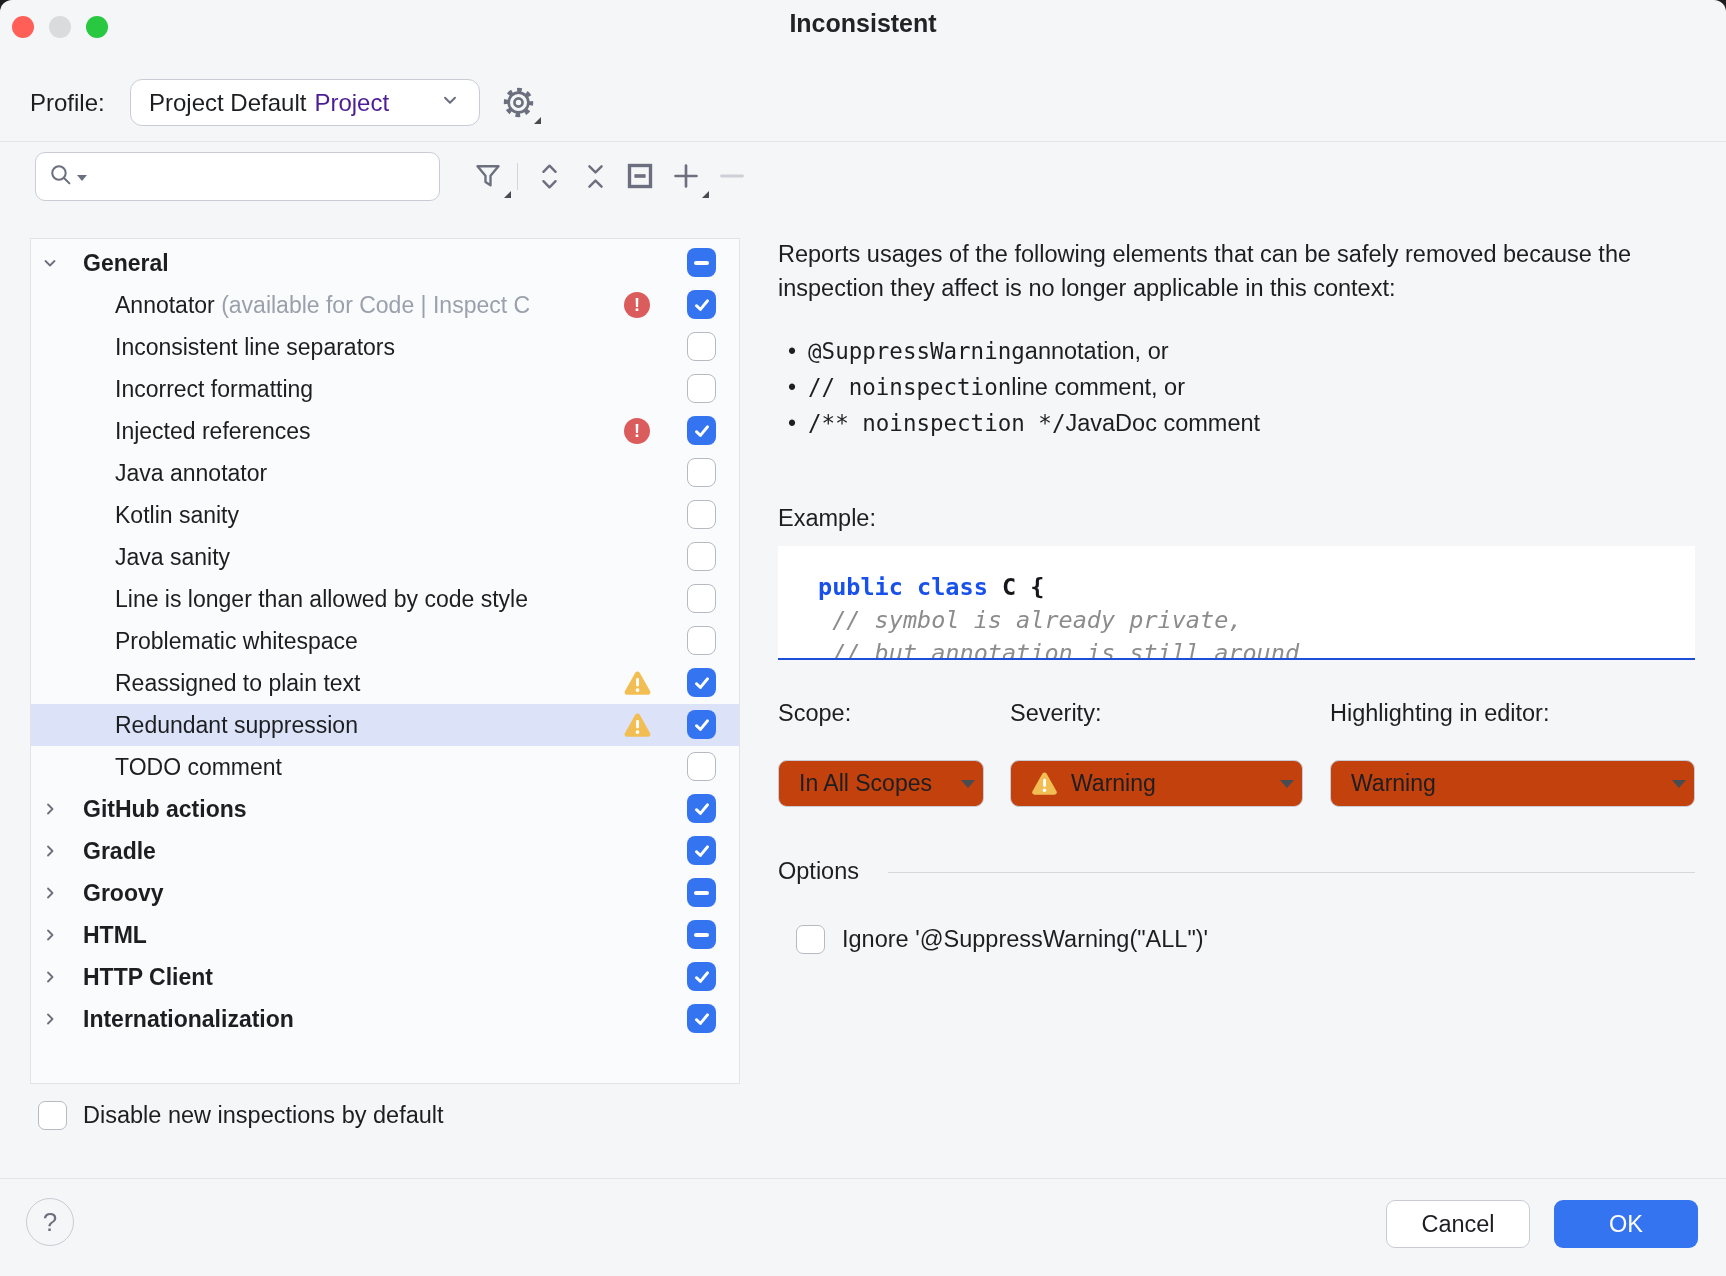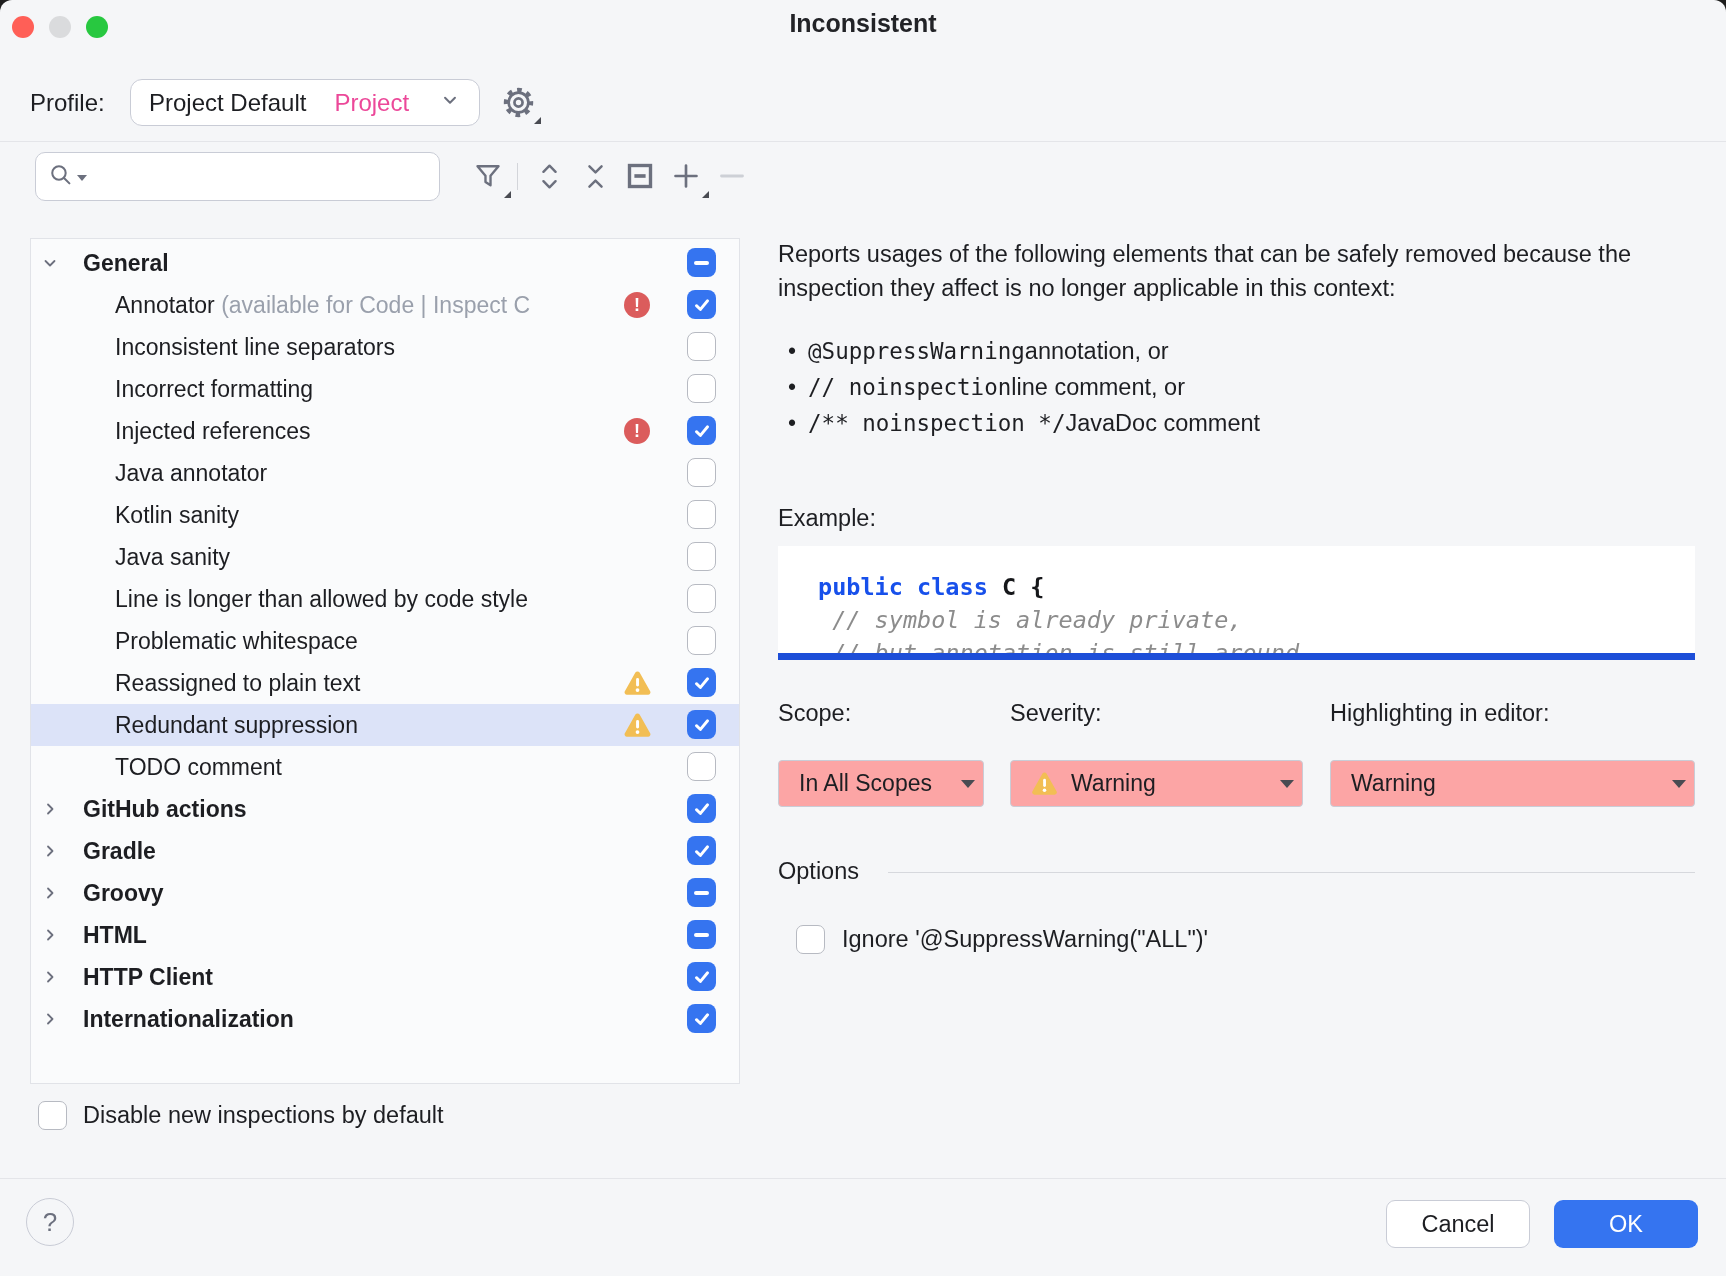--- a/index.html
+++ b/index.html
@@ -16,21 +16,21 @@
   .dot.green{left:86px;background:#28c840;}
   .title{position:absolute;top:9px;left:0;width:100%;text-align:center;
     font-size:25px;font-weight:700;color:#222327;}
   
   .profile-label{position:absolute;left:30px;top:89px;font-size:24px;}
   .combo{
     position:absolute;left:130px;top:79px;width:350px;height:47px;
     background:#fff;border:1px solid #c9ccd6;border-radius:12px;
     display:flex;align-items:center;padding:0 18px;font-size:24px;
   }
-  .combo .secondary{color:#ec4899;margin-left:28px;}
+  .combo .secondary{color:#4c1d95;margin-left:8px;}
   .combo .chev{margin-left:auto;}
   .iconbtn{position:absolute;display:flex;align-items:center;justify-content:center;}
   .corner{position:absolute;right:-5px;bottom:-2px;width:0;height:0;
     border-left:7px solid transparent;border-bottom:7px solid #494b52;}
   .divider{position:absolute;left:0;width:1726px;height:1px;background:#e4e5e9;}
   
   .search{
     position:absolute;left:35px;top:152px;width:405px;height:49px;
     background:#fff;border:1px solid #c9ccd6;border-radius:10px;
     display:flex;align-items:center;padding:0 13px;
@@ -61,28 +61,28 @@
   .cb .bar{width:15px;height:4px;border-radius:2px;background:#fff;}
   .cbx{width:29px;height:29px;border-radius:7px;background:#fff;border:1.8px solid #b7bac2;}
   
   .desc{position:absolute;left:778px;top:237px;width:945px;font-size:23.5px;line-height:34px;}
   .bullets{position:absolute;left:788px;top:333px;font-size:23.5px;}
   .bullets .li{height:36px;display:flex;align-items:center;}
   .bullets .dotc{margin-right:12px;font-size:23px;}
   .mono{font-family:"DejaVu Sans Mono","Liberation Mono",monospace;font-size:22.5px;}
   .example-label{position:absolute;left:778px;top:505px;font-size:23.5px;}
   .codeblock{position:absolute;left:778px;top:546px;width:917px;height:114px;background:#fff;
-    border-bottom:7px solid #1d4ed8;overflow:hidden;padding:25px 0 0 40px;
+    border-bottom:2px solid #1d4ed8;overflow:hidden;padding:25px 0 0 40px;
     font-family:"DejaVu Sans Mono","Liberation Mono",monospace;font-size:23.5px;line-height:33px;}
   .kw{color:#1750eb;font-weight:700;}
   .codeplain{color:#16171a;font-weight:700;}
   .comment{color:#8c8c8c;font-style:italic;}
   .fieldlabel{position:absolute;top:700px;font-size:23.5px;}
-  .dd{position:absolute;top:760px;height:47px;background:#fca5a5;border:1px solid #c9ccd6;
-    border-radius:4px;display:flex;align-items:center;padding:0 8px 0 20px;font-size:23px;}
+  .dd{position:absolute;top:760px;height:47px;background:#c2410c;border:1px solid #c9ccd6;
+    border-radius:9px;display:flex;align-items:center;padding:0 8px 0 20px;font-size:23px;}
   .dd .arrow{margin-left:auto;width:0;height:0;border-left:7px solid transparent;
     border-right:7px solid transparent;border-top:8px solid #494b52;}
   .options-label{position:absolute;left:778px;top:858px;font-size:23.5px;}
   .options-rule{position:absolute;left:888px;top:872px;width:807px;height:1px;background:#d6d8dd;}
   .optrow{position:absolute;left:796px;top:925px;display:flex;align-items:center;font-size:23.5px;}
   .optrow .cbx{margin-right:17px;}
   .disable-row{position:absolute;left:38px;top:1101px;display:flex;align-items:center;font-size:23.5px;}
   .disable-row .cbx{margin-right:16px;}
   
   .help{position:absolute;left:26px;top:1198px;width:48px;height:48px;border-radius:50%;

